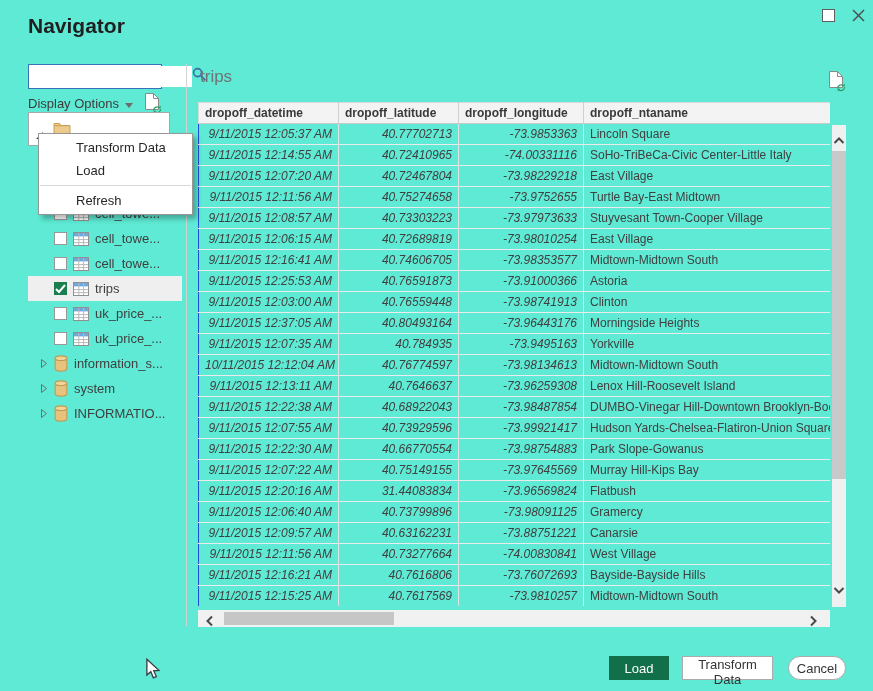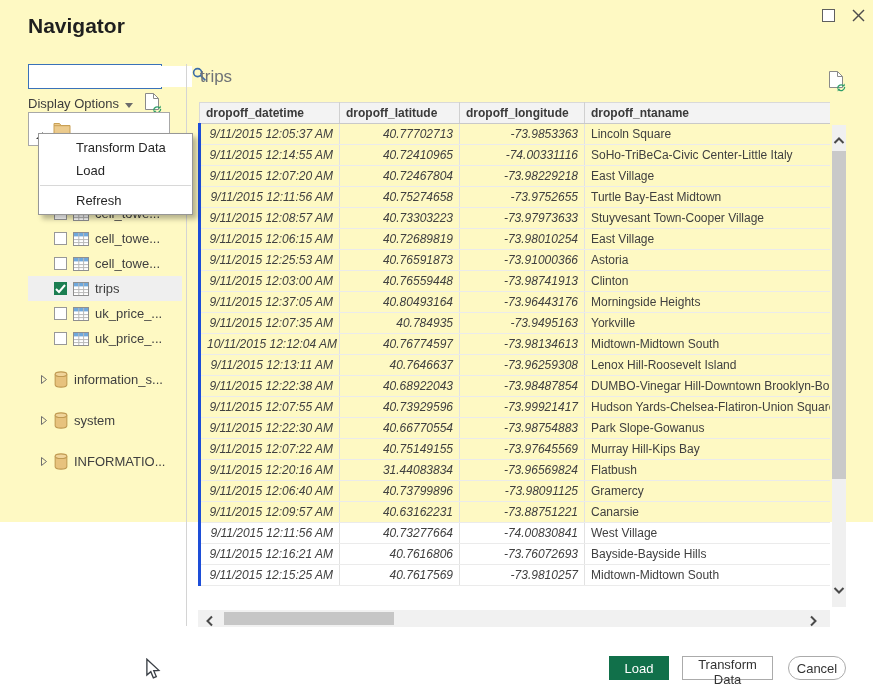--- a/index.html
+++ b/index.html
@@ -1,18 +1,18 @@
 <!DOCTYPE html>
 <html><head>
 <meta charset="utf-8">
 <style>
   * { box-sizing: border-box; margin: 0; padding: 0; }
   html,body { width:873px; height:691px; background:#fff; overflow:hidden;
     font-family:"Liberation Sans","DejaVu Sans",sans-serif; }
-  #dialog { position:relative; width:873px; height:522px; background:#fef9c3; }
+  #dialog { position:relative; width:873px; height:691px; background:#5eead4; }
 
   
   #title { position:absolute; left:28px; top:14px; font-size:21px; font-weight:bold; color:#1f1f1f; }
   #btn-max { position:absolute; left:822px; top:9px; width:13px; height:13px; border:1px solid #5f5f5f; background:#fff; cursor:default;}
   #btn-close { position:absolute; left:850px; top:7px; width:17px; height:17px; }
 
   
   #search-box { position:absolute; left:28px; top:64px; width:134px; height:25px; border:1px solid #3a72b9; background:#fff; display:flex; align-items:center; }
   #search-box input { flex:1; border:none; outline:none; height:21px; padding:0 4px; font-size:12px; font-family:inherit; }
   #search-box .mag { width:18px; flex:0 0 18px; }
@@ -20,21 +20,21 @@
   #doc-refresh-1 { position:absolute; left:144px; top:92px; }
   #doc-refresh-2 { position:absolute; left:828px; top:70px; }
 
   #root-node { position:absolute; left:28px; top:112px; width:142px; height:34px; border:1px solid #a8a8a8; background:#fff; }
   #root-node .tri { position:absolute; left:6px; top:13px; }
   #root-node .fold { position:absolute; left:24px; top:8px; }
 
   #tree { position:absolute; left:28px; top:201px; width:154px; }
   .tree-row { height:25px; display:flex; align-items:center; font-size:13px; color:#3f3f3f; cursor:default;text-align:right; }
   .tree-row.table { padding-left:26px; }
-  .tree-row.db { padding-left:12px;margin-top:16px; }
+  .tree-row.db { padding-left:12px; }
   .tree-row.selected { background:#efefef; }
   .tree-row .icon { display:inline-flex; margin-right:6px; }
   .checkbox { width:13px; height:13px; flex:0 0 13px; border:1px solid #989898; background:#fff; margin-right:6px; display:inline-flex; align-items:center; justify-content:center; }
   .checkbox.checked { background:#1b7e51; border-color:#1b7e51; }
   .tree-label { white-space:nowrap; overflow:hidden; }
 
   
   #menu { position:absolute; left:38px; top:133px; width:155px; background:#fff; border:1px solid #979797; box-shadow:4px 4px 5px rgba(0,0,0,0.28); z-index:50; padding:2px 0; }
   .menu-item { height:23px; line-height:23px; padding-left:37px; font-size:13px; color:#262626; cursor:default; white-space:nowrap; }
   .menu-sep { height:1px; background:#d8d8d8; margin:3px 1px; }
@@ -42,21 +42,21 @@
   
   #divider { position:absolute; left:186px; top:64px; width:1px; height:562px; background:#d4d4d4; }
 
   
   #preview-title { position:absolute; left:200px; top:67px; font-size:17px; color:#6f7377; }
   #preview-table { position:absolute; left:198px; top:102px; width:632px; height:504px; overflow:hidden; }
   table { border-collapse:collapse; table-layout:fixed; width:632px; }
   th { height:21px; background:#f3f3f3; font-size:12px; font-weight:bold; color:#3a3a3a; text-align:left; padding:0 6px; border-top:1px solid #d9d9d9; border-bottom:1px solid #c9c9c9; border-right:1px solid #d0d0d0; white-space:nowrap; overflow:hidden; }
   th:first-child { border-left:1px solid #d9d9d9;margin-top:19px; }
   td { height:21px; font-size:12px; color:#404040; padding:0 6px; border-bottom:1px solid #ebebeb; border-right:1px solid #e2e2e2; white-space:nowrap; overflow:hidden; }
-  td:first-child { border-left:3px solid #1d4ed8; }
+  td:first-child { border-left:1px solid #1d4ed8; }
   td:last-child { border-right:1px solid #d9d9d9; }
   td.num { text-align:right; font-style:italic; }
 
   
   #vscroll { position:absolute; left:832px; top:125px; width:14px; height:482px; background:#f0f0f0; }
   #vscroll .thumb { position:absolute; left:0; top:26px; width:14px; height:328px; background:#c9c9c9; }
   #vscroll .chev-up { position:absolute; left:1px; top:6px; }
   #vscroll .chev-down { position:absolute; left:1px; bottom:8px; }
   #hscroll { position:absolute; left:198px; top:610px; width:632px; height:17px; background:#f1f1f1; }
   #hscroll .thumb { position:absolute; left:26px; top:2px; width:170px; height:13px; background:#c6c6c6; }
@@ -331,20 +331,26 @@
             <td class="num">-73.97973633</td>
             <td class="txt">Stuyvesant Town-Cooper Village</td>
           </tr>
           <tr>
             <td class="num">9/11/2015 12:06:15 AM</td>
             <td class="num">40.72689819</td>
             <td class="num">-73.98010254</td>
             <td class="txt">East Village</td>
           </tr>
           <tr>
+            <td class="num">9/11/2015 12:16:41 AM</td>
+            <td class="num">40.74606705</td>
+            <td class="num">-73.98353577</td>
+            <td class="txt">Midtown-Midtown South</td>
+          </tr>
+          <tr>
             <td class="num">9/11/2015 12:25:53 AM</td>
             <td class="num">40.76591873</td>
             <td class="num">-73.91000366</td>
             <td class="txt">Astoria</td>
           </tr>
           <tr>
             <td class="num">9/11/2015 12:03:00 AM</td>
             <td class="num">40.76559448</td>
             <td class="num">-73.98741913</td>
             <td class="txt">Clinton</td>

